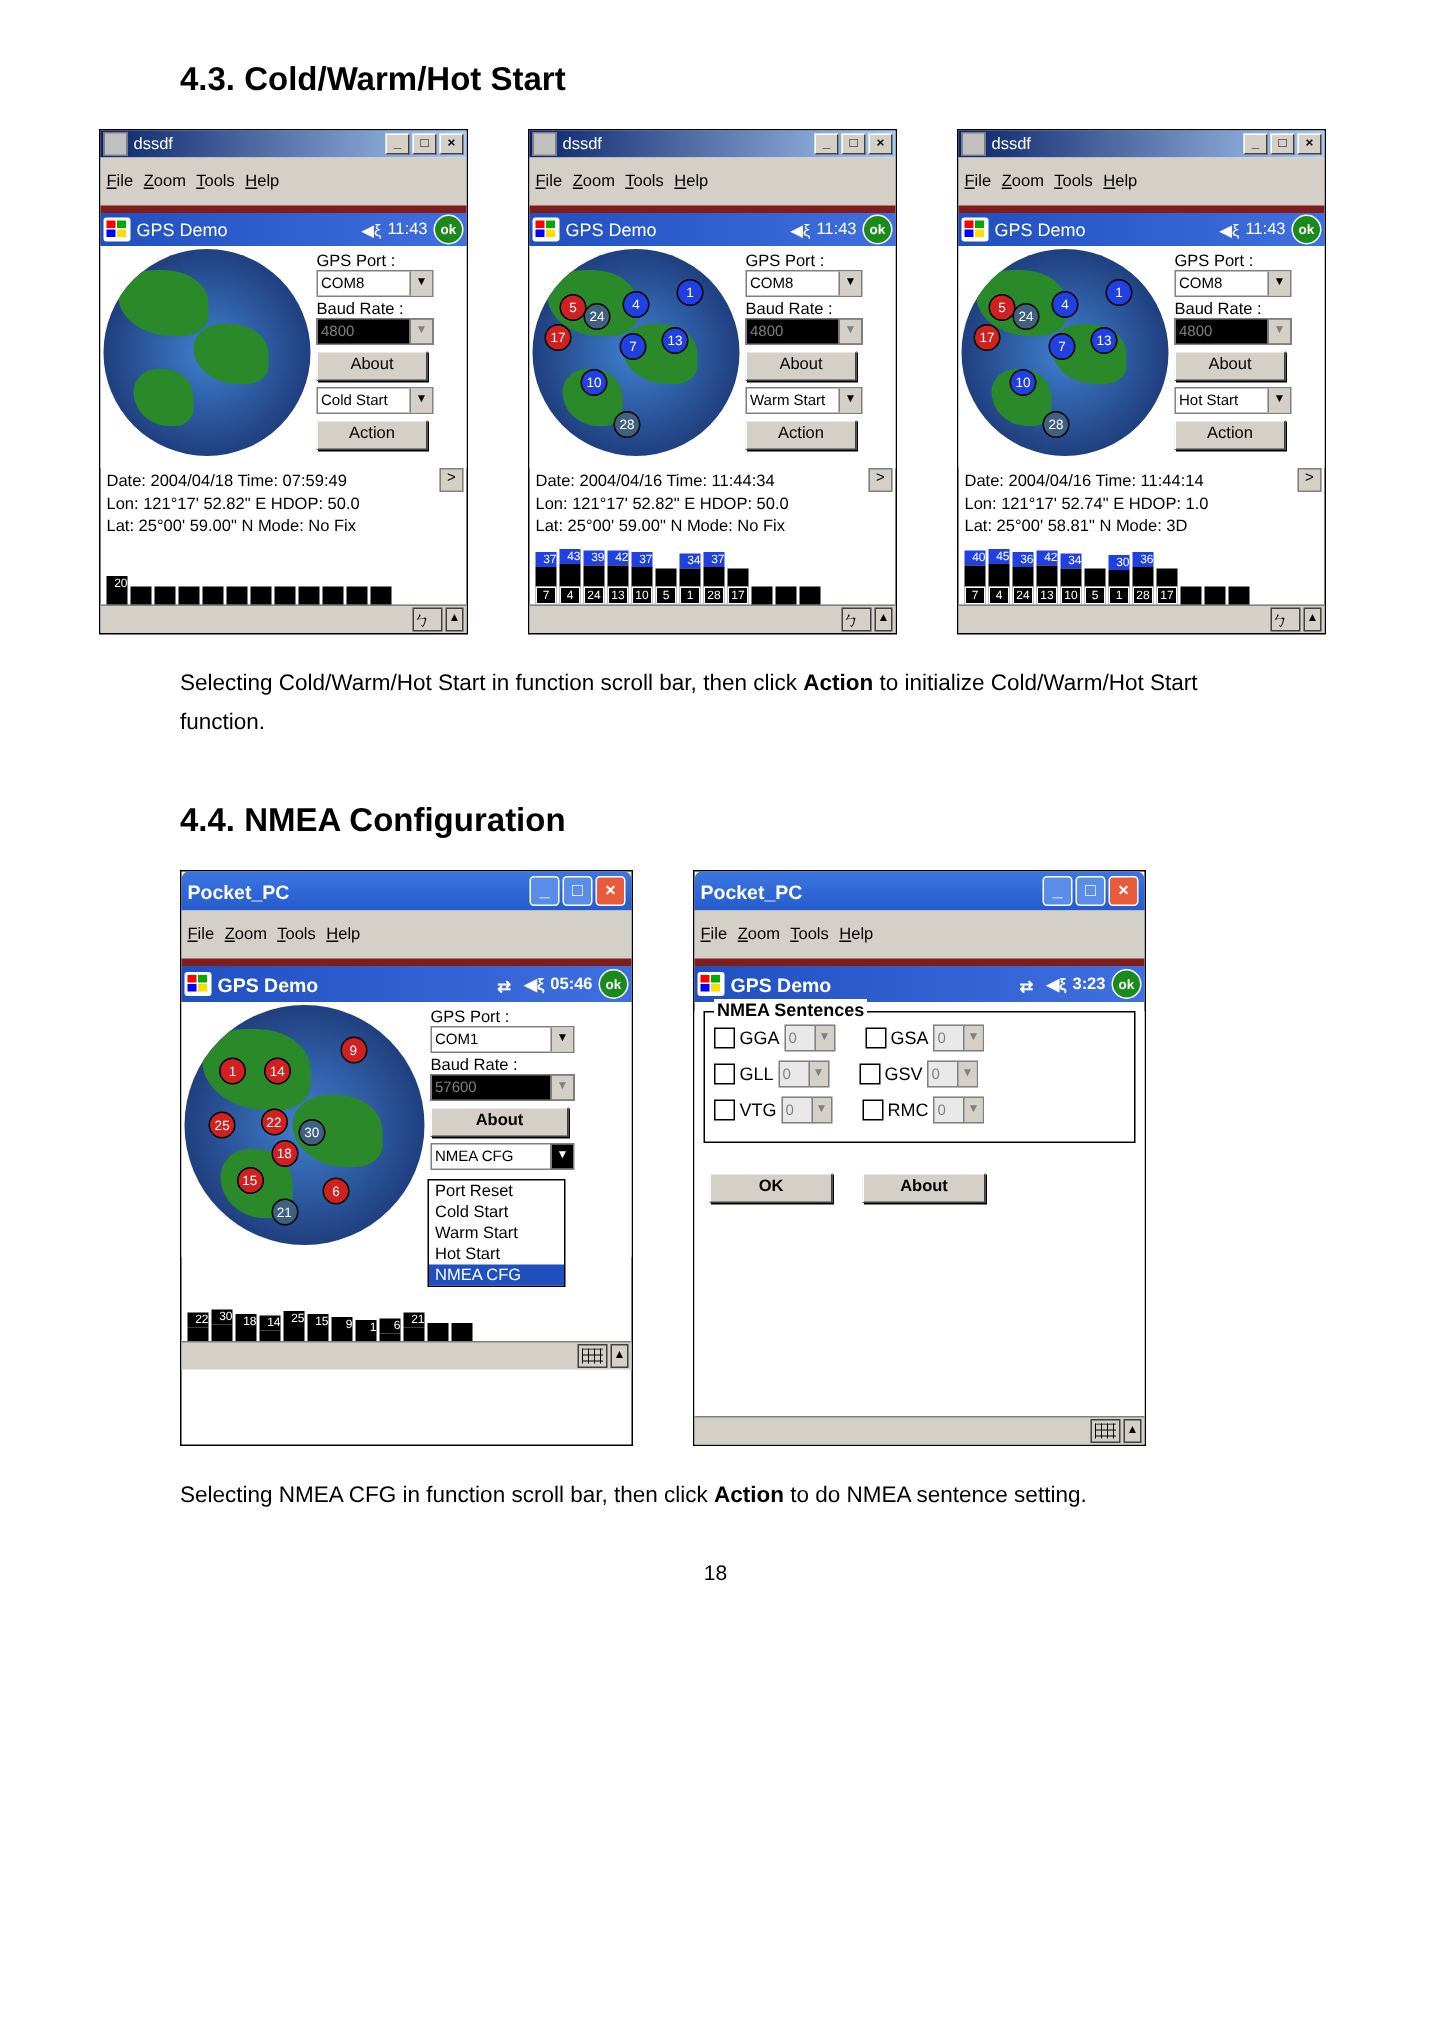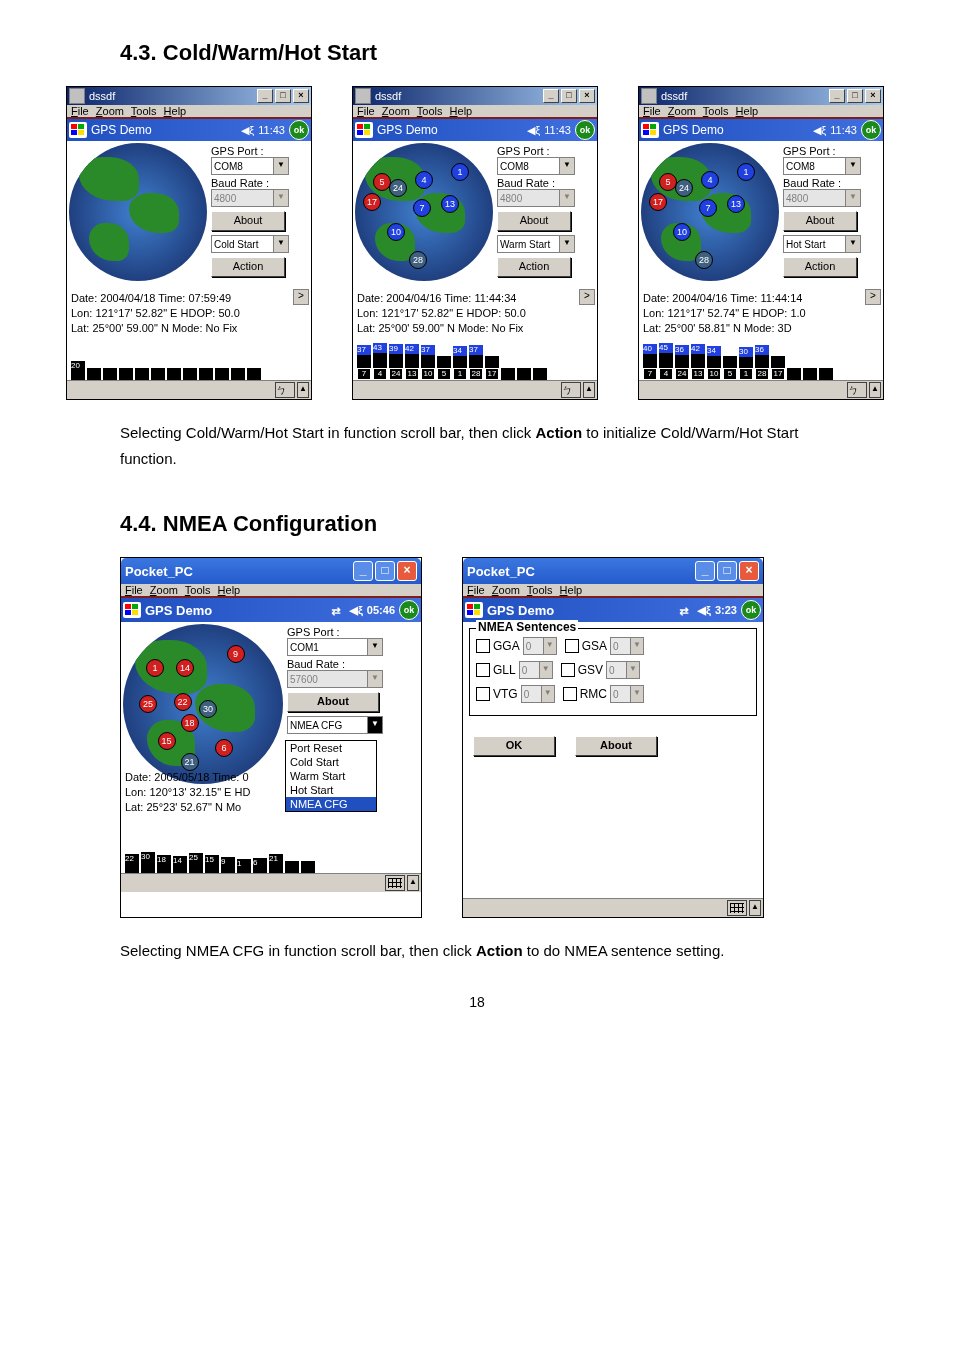--- a/index.html
+++ b/index.html
@@ -75,22 +75,22 @@
     border: 1px solid #fff;
     border-radius: 3px;
     color: #fff;
     font-size: 12px;
     line-height: 16px;
   }
   .tb-btn.xp.close { background: #e85a3c; }
   .menubar {
     background: #d4d0c8;
     font-size: 11px;
-    padding: 0 4px;
-    border-bottom: 2px solid #7f1d1d;
+    padding: 10px 4px;
+    border-bottom: 5px solid #7f1d1d;
   }
   .menubar .mi { margin-right: 4px; }
   .menubar .mi u { text-decoration: underline; }
   .ppc-header {
     background: linear-gradient(to right, #2050c0, #4070e0);
     color: #fff;
     height: 22px;
     display: flex;
     align-items: center;
     font-size: 12px;
@@ -171,21 +171,21 @@
     width: 72px;
     height: 16px;
     border: 1px solid #808080;
     background: #fff;
     font-size: 10px;
     padding: 0 2px;
     position: relative;
     display: flex;
     align-items: center;
   }
-  .combo.dis { background: #e5e5e5; color: #808080; align-items: center; }
+  .combo.dis { background: #000000; color: #808080; align-items: center; }
   .combo .arrow {
     position: absolute;
     right: 0; top: 0;
     width: 14px; height: 100%;
     background: #d4d0c8;
     border-left: 1px solid #808080;
     text-align: center;
     font-size: 8px;
     line-height: 14px;
   }
@@ -230,21 +230,21 @@
   .bar-col {
     width: 14px;
     display: flex;
     flex-direction: column;
     align-items: stretch;
   }
   .bar-val {
     font-size: 8px;
     color: #fff;
     background: #000;
-    text-align: left;
+    text-align: right;
     height: 10px;
     line-height: 10px;
   }
   .bar-val.blue { background: #2040e0; }
   .bar-body {
     height: 14px;
     background: #000;
   }
   .bar-id {
     font-size: 8px;
@@ -311,21 +311,21 @@
     position: relative;
   }
   .nmea-group .legend {
     position: absolute;
     top: -9px; left: 6px;
     background: #fff;
     padding: 0 2px;
     font-size: 12px;
     font-weight: bold;
   }
-  .nmea-row { display: flex; gap: 8px; margin-bottom: 6px; align-items: flex-end; }
+  .nmea-row { display: flex; gap: 20px; margin-bottom: 6px; align-items: flex-end; }
   .nmea-item { display: flex; align-items: center; gap: 3px; font-size: 12px; }
   .chk {
     width: 12px; height: 12px;
     border: 1px solid #000;
     background: #fff;
   }
   .nmea-combo {
     width: 30px; height: 16px;
     border: 1px solid #808080;
     background: #e8e8e8;
@@ -775,25 +775,20 @@
             <span class="arrow" style="background:#000;color:#fff">▼</span>
           </div>
         <div class="dropdown-list" style="left:0;top:118px;width:90px" id="dd-d">
             <div class="opt">Port Reset</div>
             <div class="opt">Cold Start</div>
             <div class="opt">Warm Start</div>
             <div class="opt">Hot Start</div>
             <div class="opt sel">NMEA CFG</div>
           </div>
       </div>
-    </div>
-    <div class="info-block" style="margin-top:-24px">
-      <div>Date: 2005/05/18  Time:  0</div>
-      <div>Lon:  120°13' 32.15" E   HD</div>
-      <div>Lat:   25°23' 52.67" N    Mo</div>
     </div>
     <div class="bars" style="margin-top:18px" id="bars-d">
         <div class="bar-col">
           <div class="bar-val">22</div>
           <div class="bar-body" style="height: 9.5px;"></div>
         </div>
         <div class="bar-col">
           <div class="bar-val">30</div>
           <div class="bar-body" style="height: 11.5px;"></div>
         </div>

